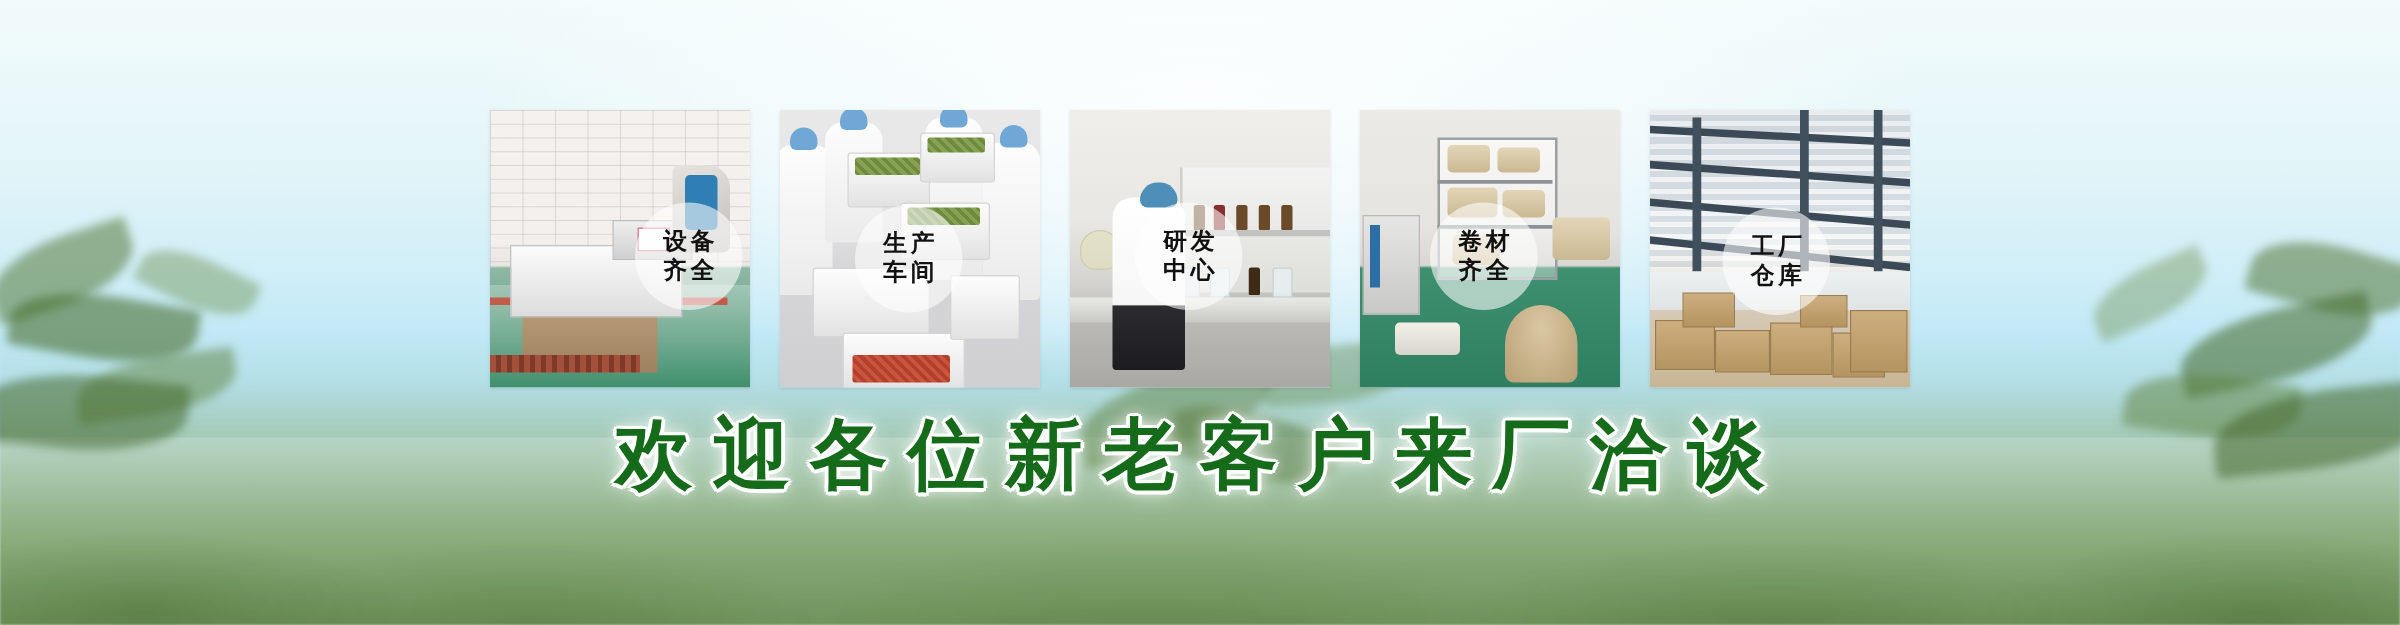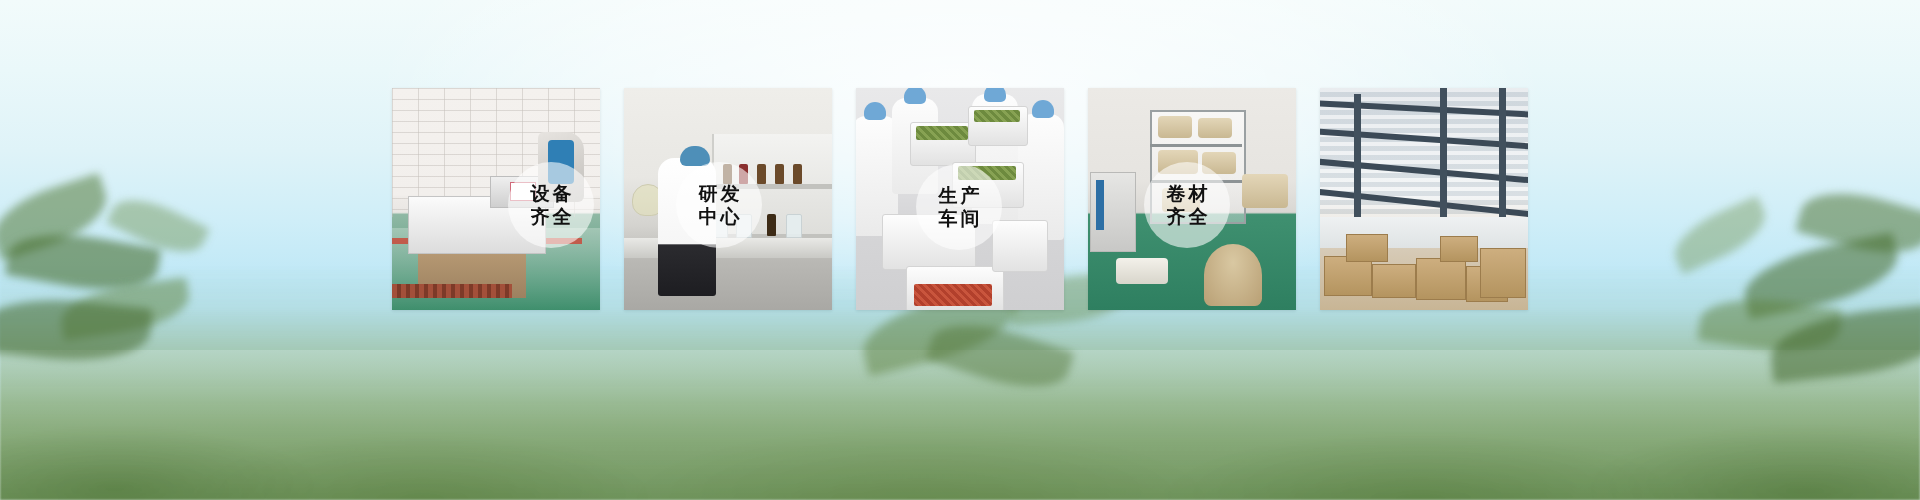--- a/index.html
+++ b/index.html
@@ -242,45 +242,20 @@
         <div class="mach-body"></div>
         <div class="mach-top"></div>
         <div class="panel"></div>
         <div class="arm"></div>
         <div class="arm2"></div>
         <div class="belt"></div>
       </div>
       <div class="badge p1">
         <span>设备</span>
         <span>齐全</span>
-      </div>
-    </div>
-
-    <div class="photo">
-      <div class="scene sc2">
-        <div class="shelf"></div>
-        <div class="shelf-bar sb1"></div>
-        <div class="shelf-bar sb2"></div>
-        <div class="bottle" style="right:100px;top:76px;"></div>
-        <div class="bottle" style="right:84px;top:76px;background:#8a2f2f;"></div>
-        <div class="bottle" style="right:66px;top:76px;"></div>
-        <div class="bottle" style="right:48px;top:76px;"></div>
-        <div class="bottle" style="right:30px;top:76px;"></div>
-        <div class="bottle clear" style="right:104px;top:126px;width:14px;height:22px;"></div>
-        <div class="bottle clear" style="right:80px;top:126px;width:14px;height:22px;"></div>
-        <div class="bottle" style="right:56px;top:126px;height:22px;background:#3d2b16;"></div>
-        <div class="bottle clear" style="right:30px;top:126px;width:14px;height:22px;"></div>
-        <div class="bench"></div>
-        <div class="glass"></div>
-        <div class="person"></div>
-        <div class="cap"></div>
-      </div>
-      <div class="badge p2">
-        <span>研发</span>
-        <span>中心</span>
       </div>
     </div>
 
     <div class="photo">
       <div class="scene sc3">
         <div class="worker" style="left:-4px;top:28px;"></div>
         <div class="whead" style="left:8px;top:14px;"></div>
         <div class="worker" style="left:36px;top:10px;height:96px;"></div>
         <div class="whead" style="left:48px;top:-2px;"></div>
         <div class="worker" style="right:46px;top:6px;height:130px;"></div>
@@ -298,20 +273,45 @@
         <div class="red" style="left:58px;top:196px;width:78px;height:22px;"></div>
         <div class="bin" style="right:16px;top:132px;width:54px;height:50px;"></div>
       </div>
       <div class="badge p3">
         <span>生产</span>
         <span>车间</span>
       </div>
     </div>
 
     <div class="photo">
+      <div class="scene sc2">
+        <div class="shelf"></div>
+        <div class="shelf-bar sb1"></div>
+        <div class="shelf-bar sb2"></div>
+        <div class="bottle" style="right:100px;top:76px;"></div>
+        <div class="bottle" style="right:84px;top:76px;background:#8a2f2f;"></div>
+        <div class="bottle" style="right:66px;top:76px;"></div>
+        <div class="bottle" style="right:48px;top:76px;"></div>
+        <div class="bottle" style="right:30px;top:76px;"></div>
+        <div class="bottle clear" style="right:104px;top:126px;width:14px;height:22px;"></div>
+        <div class="bottle clear" style="right:80px;top:126px;width:14px;height:22px;"></div>
+        <div class="bottle" style="right:56px;top:126px;height:22px;background:#3d2b16;"></div>
+        <div class="bottle clear" style="right:30px;top:126px;width:14px;height:22px;"></div>
+        <div class="bench"></div>
+        <div class="glass"></div>
+        <div class="person"></div>
+        <div class="cap"></div>
+      </div>
+      <div class="badge p2">
+        <span>研发</span>
+        <span>中心</span>
+      </div>
+    </div>
+
+    <div class="photo">
       <div class="scene sc4">
         <div class="rack"></div>
         <div class="rack-bar r1"></div>
         <div class="rack-bar r2"></div>
         <div class="roll" style="left:70px;top:28px;width:34px;height:22px;"></div>
         <div class="roll" style="left:110px;top:30px;width:34px;height:20px;"></div>
         <div class="roll" style="left:70px;top:62px;width:40px;height:24px;"></div>
         <div class="roll" style="left:114px;top:64px;width:34px;height:22px;"></div>
         <div class="roll" style="left:74px;top:100px;width:38px;height:24px;"></div>
         <div class="mach"></div>
@@ -338,18 +338,23 @@
         <div class="column" style="right:22px;top:0px;height:150px;"></div>
         <div class="wall"></div>
         <div class="box" style="left:4px;top:168px;width:46px;height:38px;"></div>
         <div class="box" style="left:52px;top:176px;width:42px;height:32px;"></div>
         <div class="box" style="left:96px;top:170px;width:48px;height:40px;"></div>
         <div class="box" style="left:146px;top:178px;width:40px;height:34px;"></div>
         <div class="box" style="right:2px;top:160px;width:44px;height:48px;"></div>
         <div class="box" style="left:26px;top:146px;width:40px;height:26px;"></div>
         <div class="box" style="left:120px;top:148px;width:36px;height:24px;"></div>
       </div>
+      <div class="badge p5">
+        <span>工厂</span>
+        <span>仓库</span>
+      </div>
     </div>
 
   </div>
 
+  <div class="bottom-headline">欢迎各位新老客户来厂洽谈</div>
 
 </div>
 
 </body></html>

